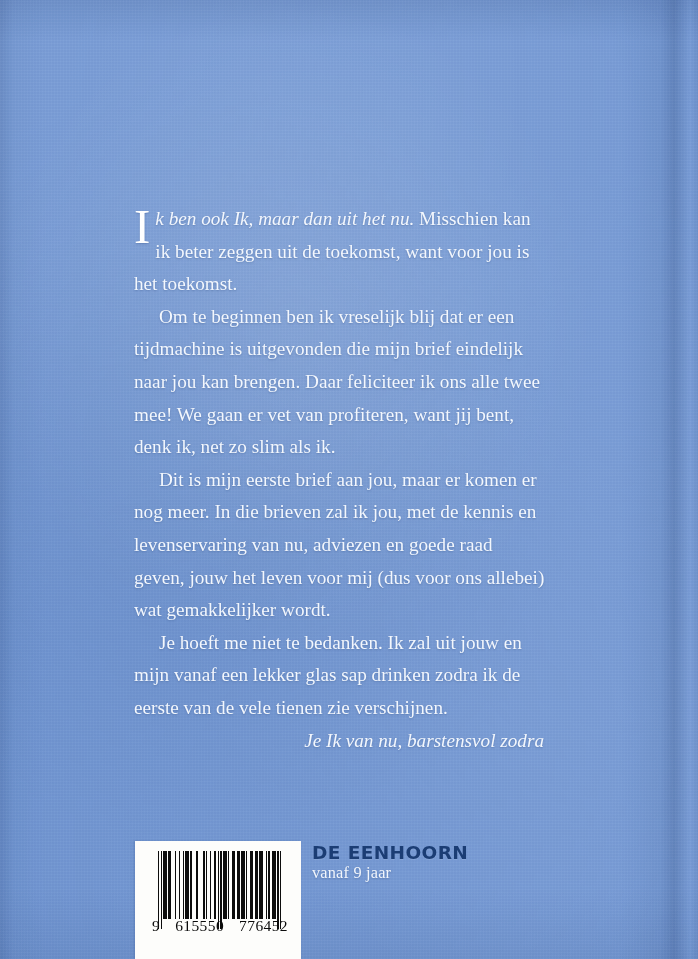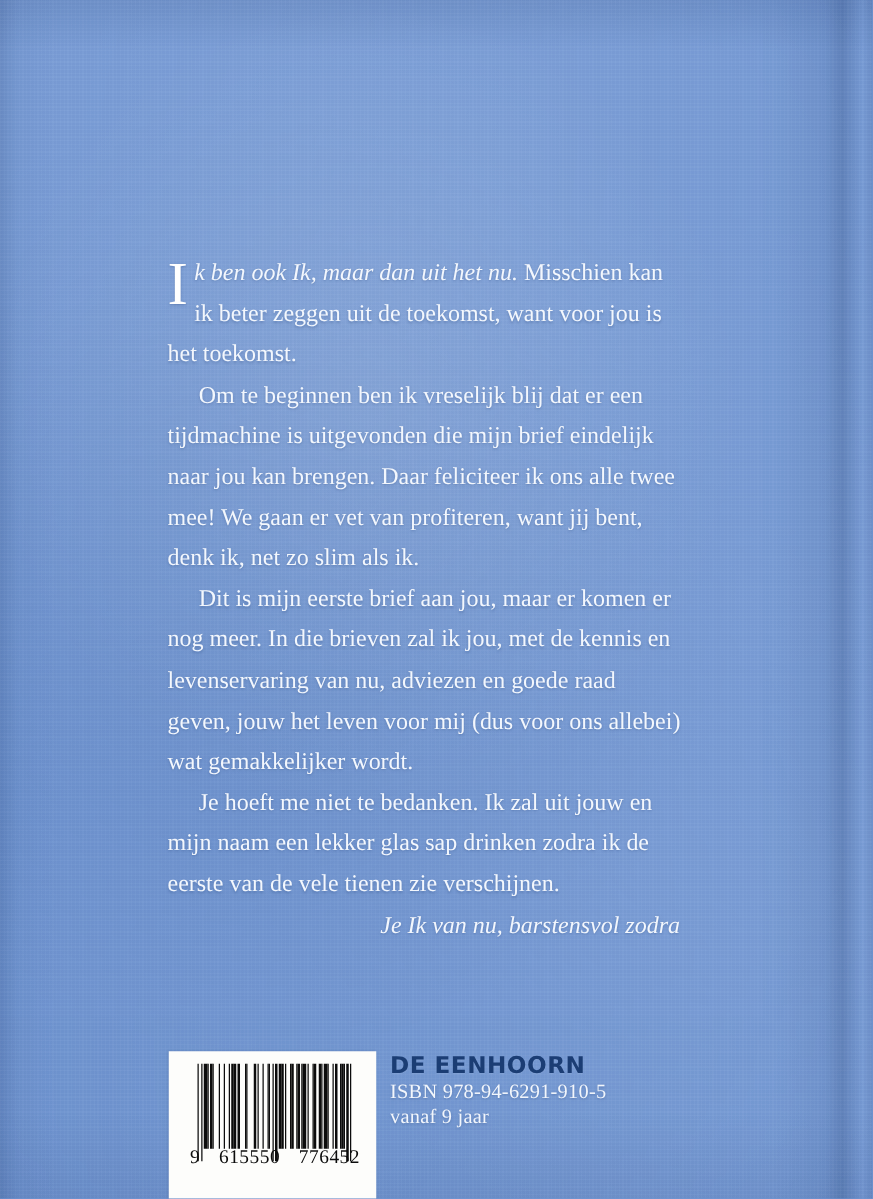--- a/index.html
+++ b/index.html
@@ -207,21 +207,21 @@
 <div class="cover">
 
   <div class="texture"></div>
   <div class="mottle"></div>
 
 
   <div class="letter">
     <p class="first"><span class="dropcap">I</span><span class="lede">k ben ook Ik, maar dan uit het nu.</span><span> Misschien kan ik beter zeggen uit de toekomst, want voor jou is het toekomst.</span></p>
     <p>Om te beginnen ben ik vreselijk blij dat er een tijdmachine is uitgevonden die mijn brief eindelijk naar jou kan brengen. Daar feliciteer ik ons alle twee mee! We gaan er vet van profiteren, want jij bent, denk ik, net zo slim als ik.</p>
     <p>Dit is mijn eerste brief aan jou, maar er komen er nog meer. In die brieven zal ik jou, met de kennis en levenservaring van nu, adviezen en goede raad geven, jouw het leven voor mij (dus voor ons allebei) wat gemakkelijker wordt.</p>
-    <p>Je hoeft me niet te bedanken. Ik zal uit jouw en mijn naam een lekker glas sap drinken zodra ik de eerste van de vele tienen zie verschijnen.</p>
+    <p>Je hoeft me niet te bedanken. Ik zal uit jouw en mijn vanaf een lekker glas sap drinken zodra ik de eerste van de vele tienen zie verschijnen.</p>
     <p class="signoff">Je Ik van nu, barstensvol zodra</p>
   </div>
 
   <div class="barcode-panel">
     <div class="barcode-bars" id="barcode-bars">
         <i class="tall" style="width: 1.30526px;"></i>
         <i class="g tall" style="width: 1.30526px;"></i>
         <i class="tall" style="width: 1.30526px;"></i>
         <i class="g" style="width: 1.30526px;"></i>
         <i style="width: 1.30526px;"></i>
@@ -318,17 +318,16 @@
       </div>
     <div class="barcode-digits">
       <span>9</span>
       <span>615550</span>
       <span>776452</span>
     </div>
   </div>
 
   <div class="publisher">
     <div class="pub-name">DE EENHOORN</div>
-    <div class="pub-line">ISBN 978-94-6291-910-5</div>
     <div class="pub-line">vanaf 9 jaar</div>
   </div>
 
 </div>
 
 </body></html>

